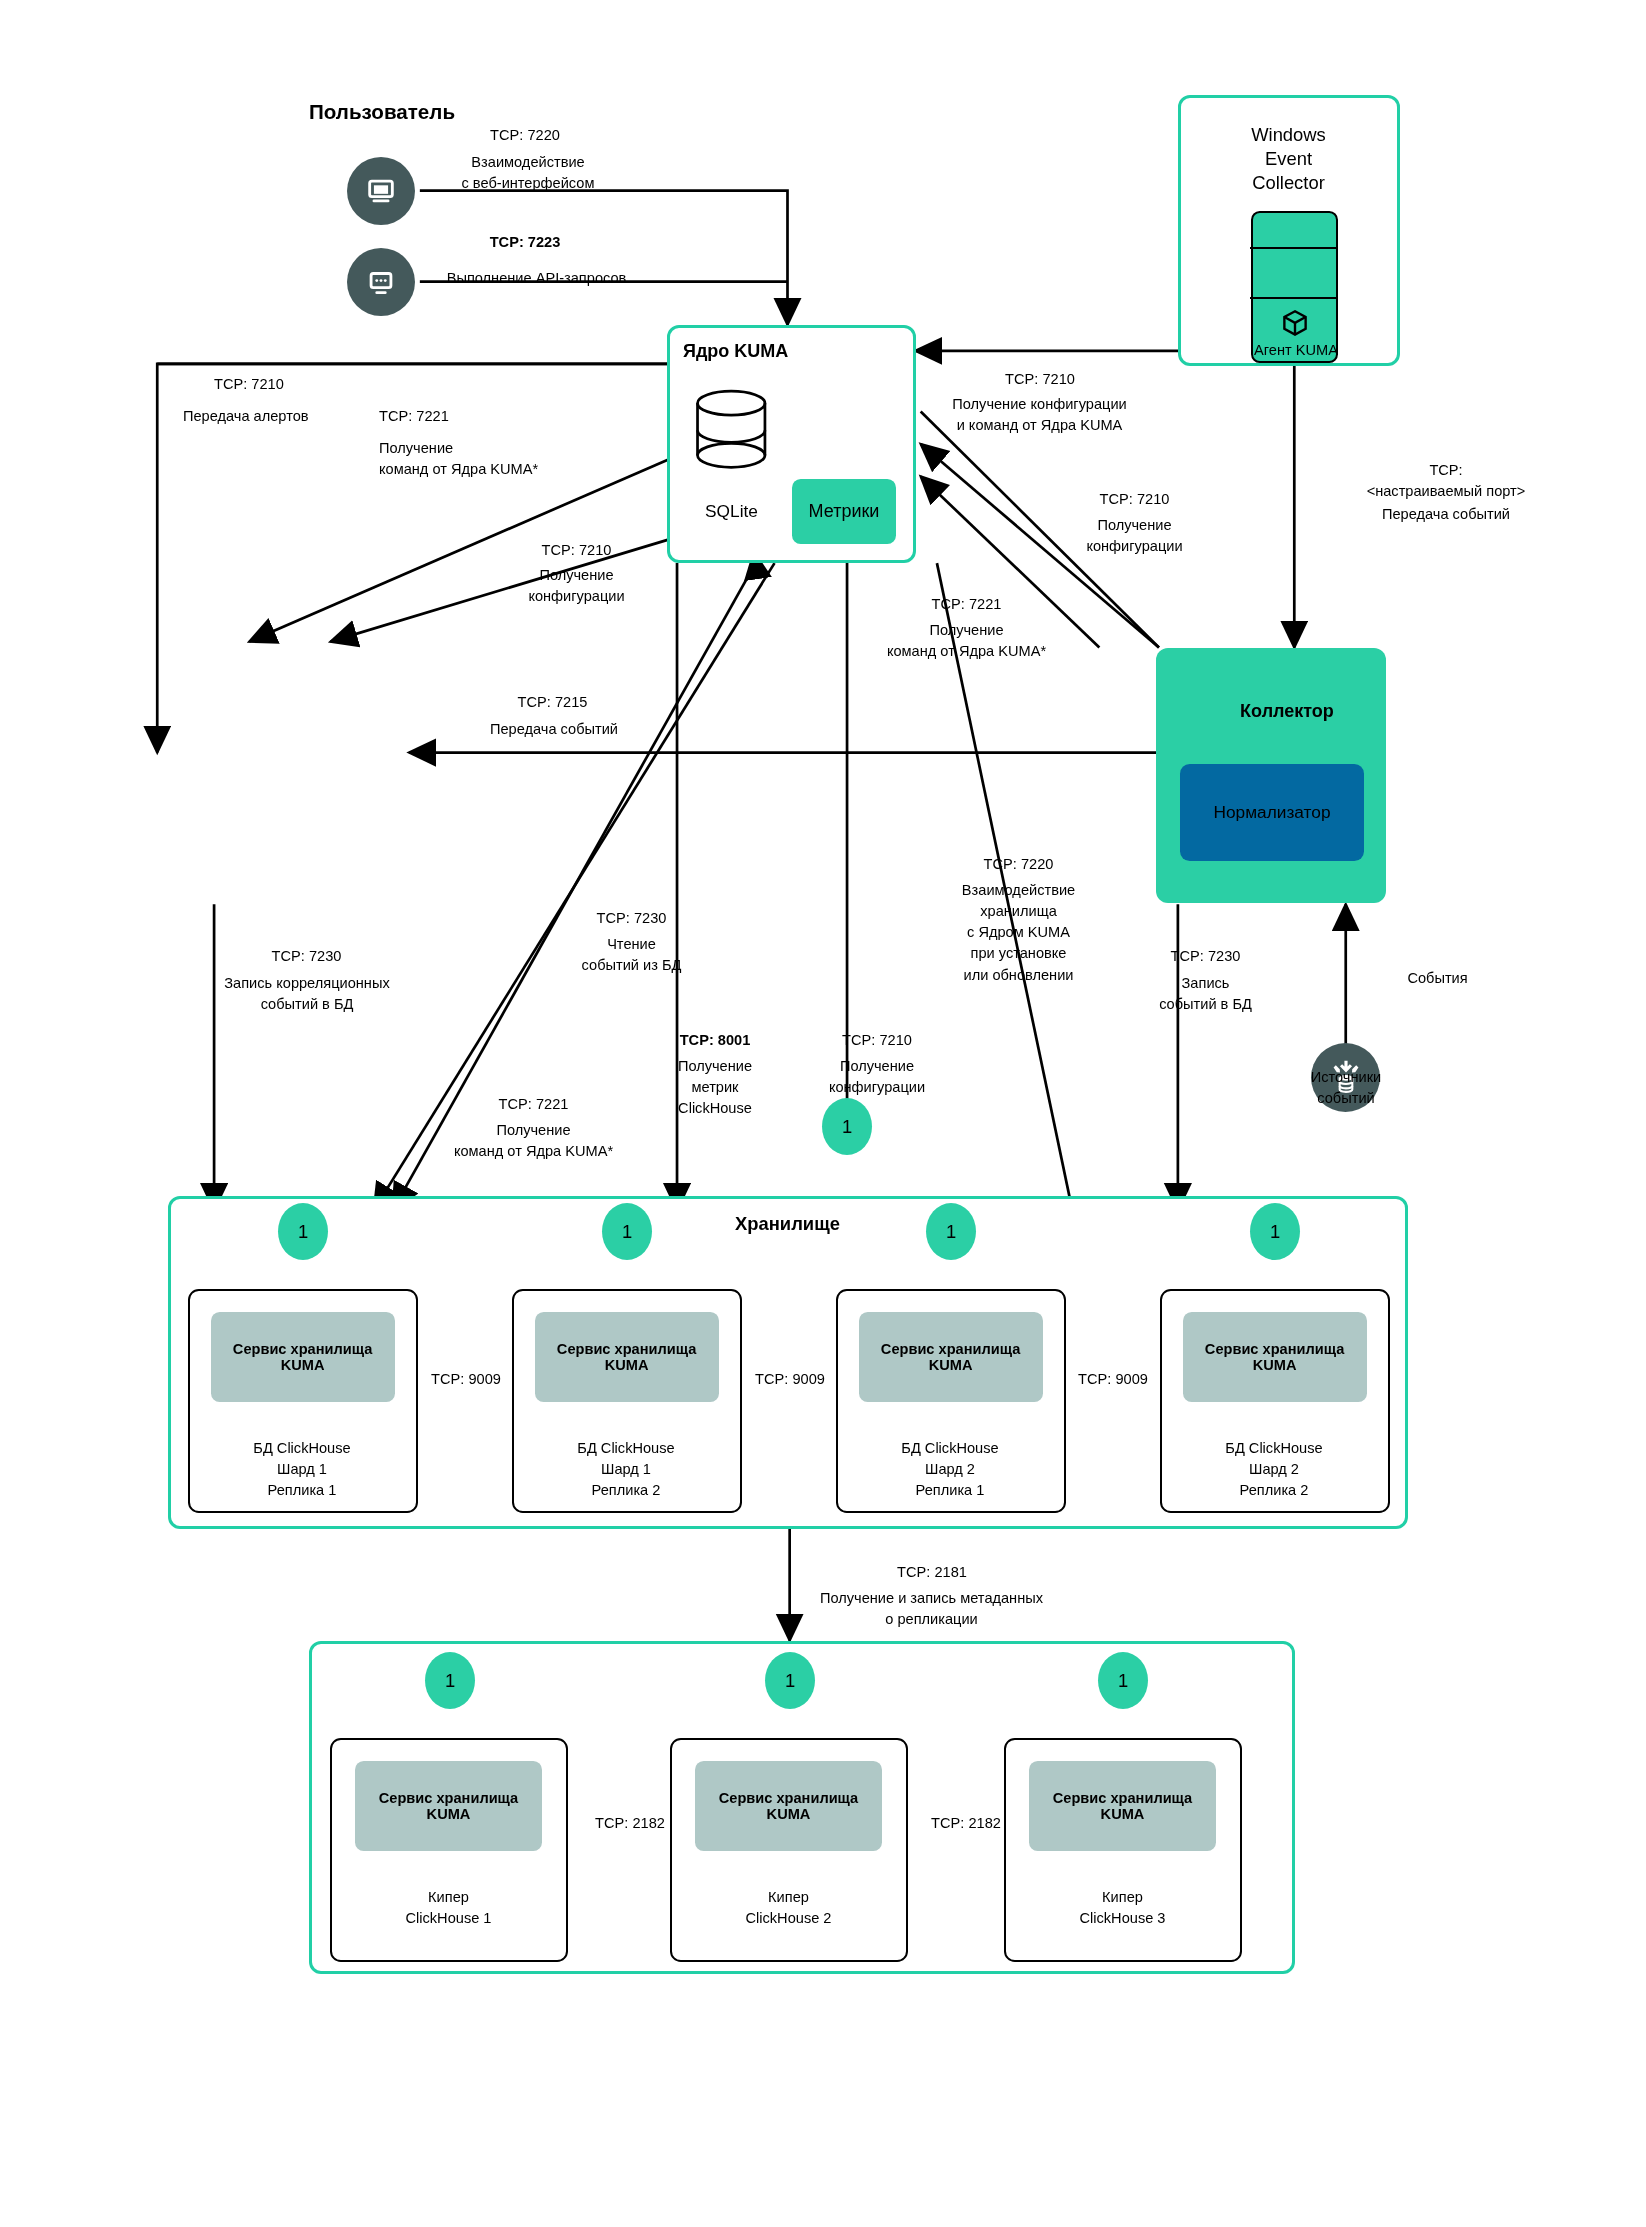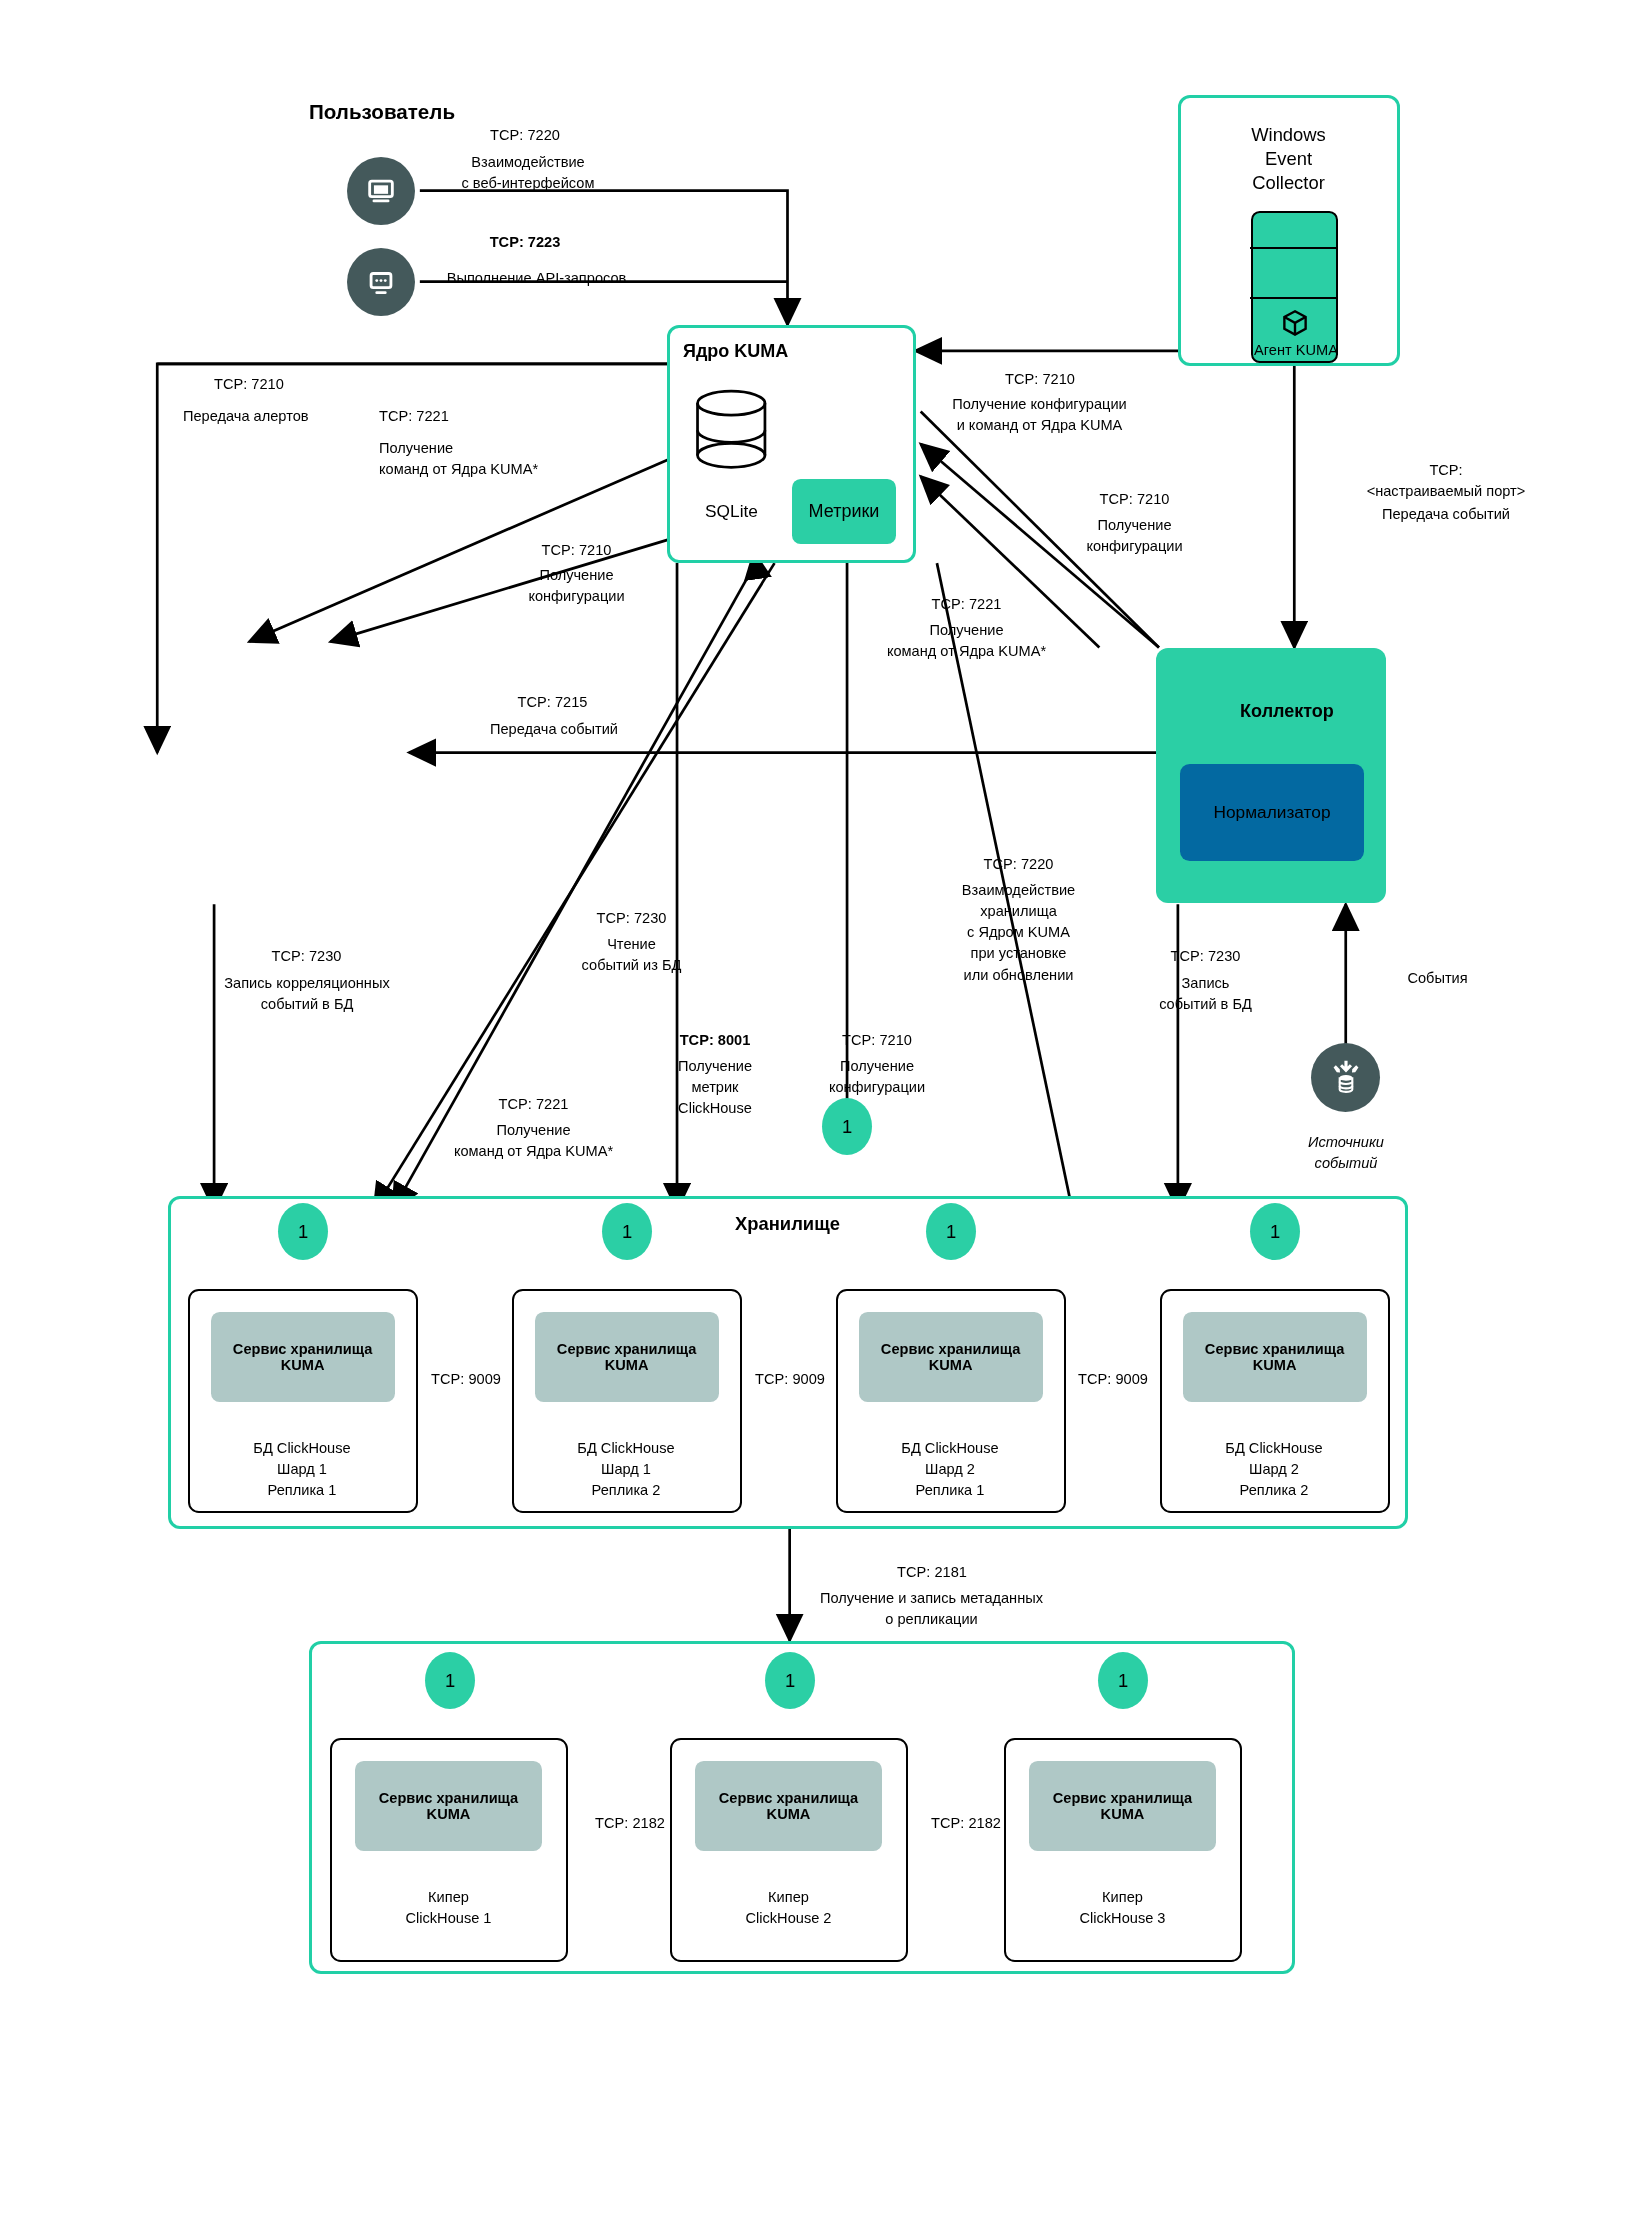--- a/index.html
+++ b/index.html
@@ -251,21 +251,21 @@
     <svg width="42" height="42" viewBox="0 0 24 24" fill="#fff">
       <path d="M11.1 2.2 h1.8 v3.2 l1.3-1.3 1.25 1.25 -3.45 3.45 -3.45-3.45 1.25-1.25 1.3 1.3 z"></path>
       <path d="M4.9 6.0 l1.27-1.27 2.27 2.27 0.13 1.82 -1.82-0.13 z"></path>
       <path d="M19.1 6.0 l-1.27-1.27 -2.27 2.27 -0.13 1.82 1.82-0.13 z"></path>
       <ellipse cx="12" cy="11.6" rx="3.6" ry="1.3"></ellipse>
       <path d="M8.4 11.6 v7 a3.6 1.3 0 0 0 7.2 0 v-7 a3.6 1.3 0 0 1 -7.2 0 z" fill="none" stroke="#fff" stroke-width="1.2"></path>
       <path d="M8.4 14.1 a3.6 1.3 0 0 0 7.2 0" fill="none" stroke="#fff" stroke-width="1.2"></path>
       <path d="M8.4 16.6 a3.6 1.3 0 0 0 7.2 0" fill="none" stroke="#fff" stroke-width="1.2"></path>
     </svg>
   </div>
-  <div class="lbl c" style="left:1262px;top:1120px;width:168px;font-style:italic;">Источники
+  <div class="lbl c" style="left:1262px;top:1055px;width:168px;">Источники
 событий</div>
   <div class="lbl c" style="left:1370px;top:956px;width:135px;">События</div>
 
   <div class="rbox green-outline" style="left:168px;top:1196px;width:1240px;height:333px;"></div>
   <div class="hdr" style="left:735px;top:1213px;font-size:18.4px;">Хранилище</div>
 
   <div class="badge1" style="left:278px;top:1203px;width:50px;height:57px;">
     <span>1</span>
   </div>
   <div class="abs" style="left:188px;top:1289px;width:230px;height:224px;border:2.7px solid #000;border-radius:10.8px;box-sizing:border-box;background:#fff;">

